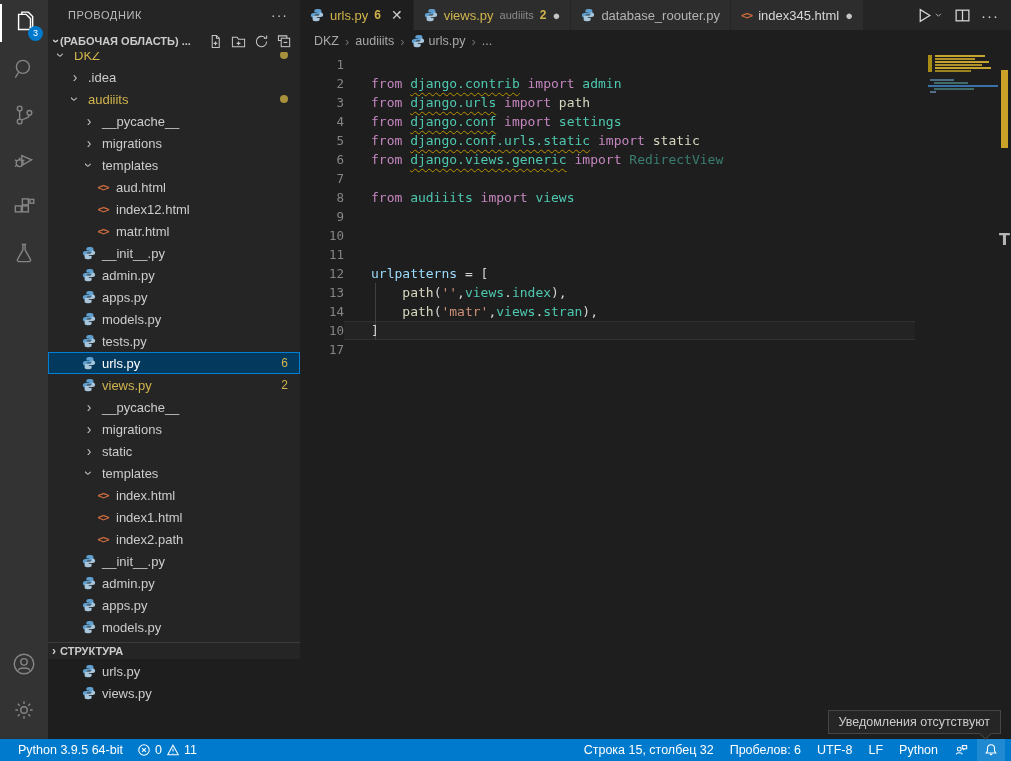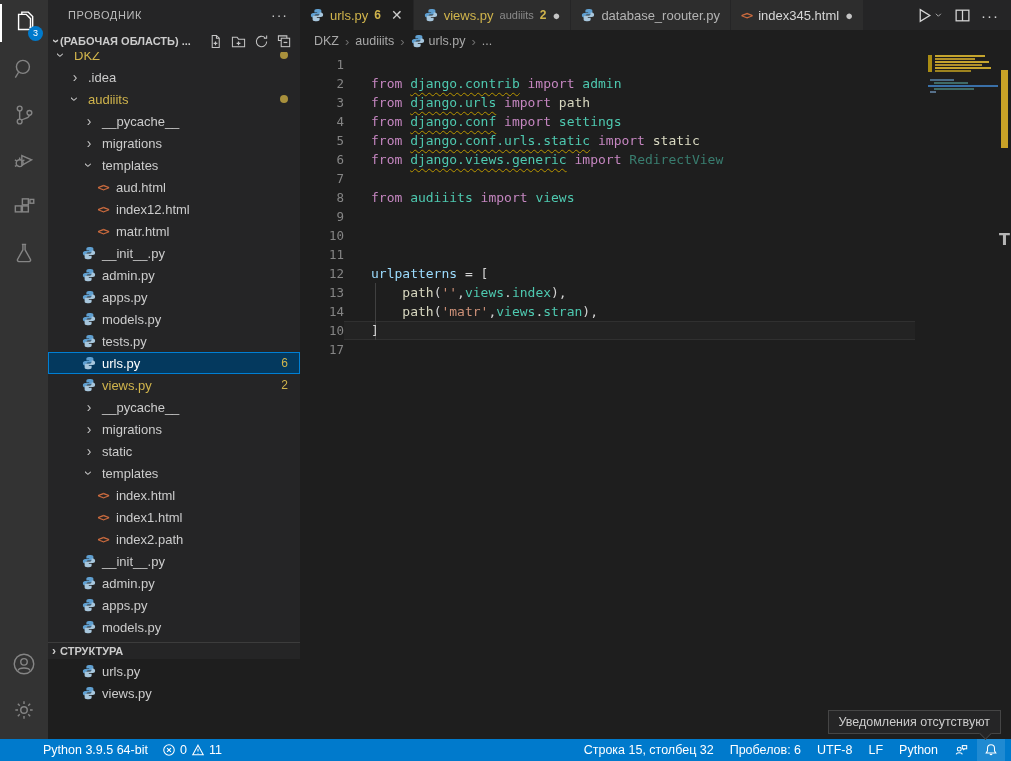--- a/index.html
+++ b/index.html
@@ -78,21 +78,21 @@
   #indent-guide { position:absolute; left:75px; top:231px; height:57px; width:1px; background:#404040; }
 
   
   #minimap { position:absolute; top:1px; right:13px; width:70px; height:140px; }
   .mm { position:absolute; }
   #scrollbar { position:absolute; top:0; right:0; width:13px; bottom:0; }
   #sb-warnbar { position:absolute; top:18px; left:3px; width:7px; height:78px; background:#c9a227; }
   #sb-T { position:absolute; top:178px; left:1px; color:#b5b5b5; font-size:16px; font-weight:bold; font-family:"DejaVu Sans", sans-serif;}
 
   
-  #statusbar { position:absolute; left:0; bottom:0; width:1011px; height:22px; background:var(--accent); color:#ffffff; display:flex; align-items:flex-end; font-size:12.5px;padding-left:25px; }
+  #statusbar { position:absolute; left:0; bottom:0; width:1011px; height:22px; background:var(--accent); color:#ffffff; display:flex; align-items:flex-end; font-size:12.5px; }
   .st-item { display:flex; align-items:center; gap:4px; padding:0 7px; height:22px; cursor:pointer; white-space:nowrap;}
   #st-left { display:flex; padding-left:11px; }
   #st-right { margin-left:auto; display:flex; align-items:center; padding-right:6px; gap:2px;}
   .st-item svg { width:14px; height:14px; stroke:#ffffff; fill:none; stroke-width:1.2; }
   #st-bell { background:#1f8ad2; }
 
   
   #tooltip { position:absolute; right:10px; bottom:27px; background:#252526; border:1px solid #454545; color:#cccccc; font-size:12.5px; padding:4px 10px; white-space:nowrap; }
   #tooltip::after { content:""; position:absolute; right:10px; bottom:-5px; width:8px; height:8px; background:#252526; border-right:1px solid #454545; border-bottom:1px solid #454545; transform:rotate(45deg);}
 </style>

